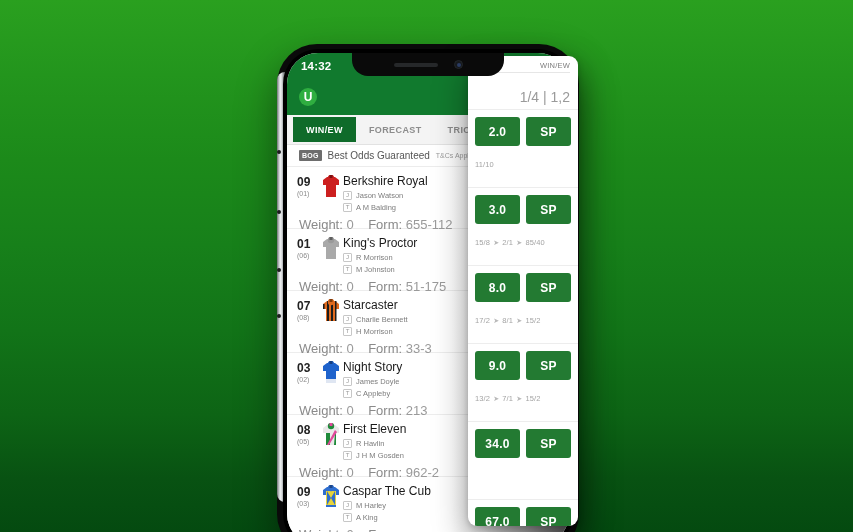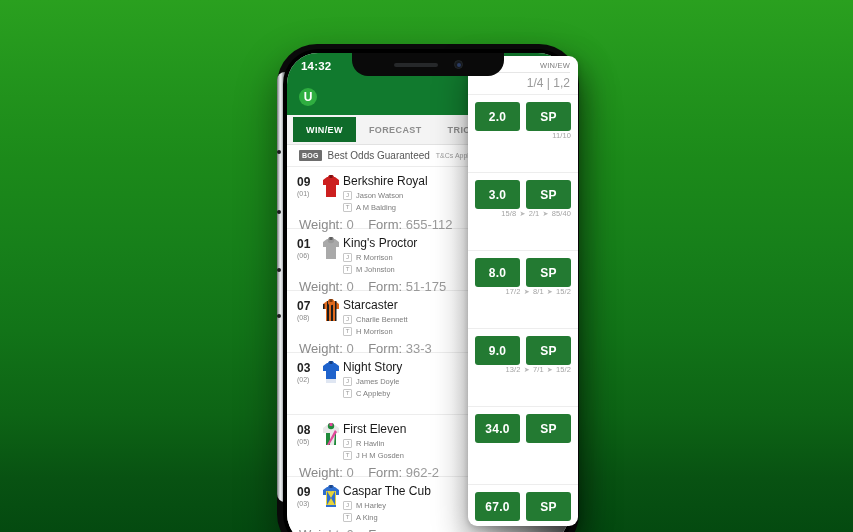--- a/index.html
+++ b/index.html
@@ -251,46 +251,46 @@
     box-shadow: 0 14px 34px rgba(0,0,0,.40), 0 2px 6px rgba(0,0,0,.18);
     overflow: hidden;
     z-index: 30;
   }
   #panel-head {
     padding: 5px 8px 4px 8px;
     text-align: right;
   }
   #panel-title { font-size: 7.5px; color: #7e7e7e; letter-spacing: .2px; }
   #panel-sub {
-    font-size: 12px; color: #9a9a9a; margin-top: 2px;
-    border-top: 1px solid #e6e6e6; padding-top: 3px;
+    font-size: 14px; color: #9a9a9a; margin-top: 2px;
+    border-top: 1px solid #e6e6e6; padding-top: 16px;
   }
   .oddrow {
     border-top: 1px solid #ededed;
     padding: 7px 7px 4px 7px;
     height: 78px;
   }
   .oddrow:first-of-type { border-top: none; }
   .btns { display: flex; gap: 6px; }
   .obtn {
     flex: 1;
     height: 29px;
     background: #237a32;
     color: #ffffff;
     border-radius: 3px;
     display: flex; align-items: center; justify-content: center;
     font-size: 12px;
     font-weight: bold;
     letter-spacing: .3px;
   }
   .hist {
-    text-align: right;
+    text-align: left;
     font-size: 7.5px;
     color: #a4a4a4;
-    margin-top: 0;
+    margin-top: 14px;
     white-space: nowrap;
     letter-spacing: .1px;
   }
   .hist .arr { color: #b8b8b8; font-size: 7px; padding: 0 1px; }
   .hist.blank { visibility: hidden; }
 </style>
 </head>
 <body>
 
 <div id="stage">
@@ -462,20 +462,27 @@
                 <div class="person">
                   <span class="ptag">J</span>
                   <span class="pname">James Doyle</span>
                 </div>
                 <div class="person">
                   <span class="ptag">T</span>
                   <span class="pname">C Appleby</span>
                 </div>
               </div>
             </div>
+            <div class="wf">
+              <b>Weight:</b>
+              <span>0</span>
+              &nbsp;&nbsp;
+              <b>Form:</b>
+              <span>213</span>
+            </div>
             <div class="bg-odds">9.0</div>
           </div>
 
           <div class="runner">
             <div class="runner-top">
               <div class="numcol">
                 <div class="num">08</div>
                 <div class="draw">(05)</div>
               </div>
               <div class="silk">

